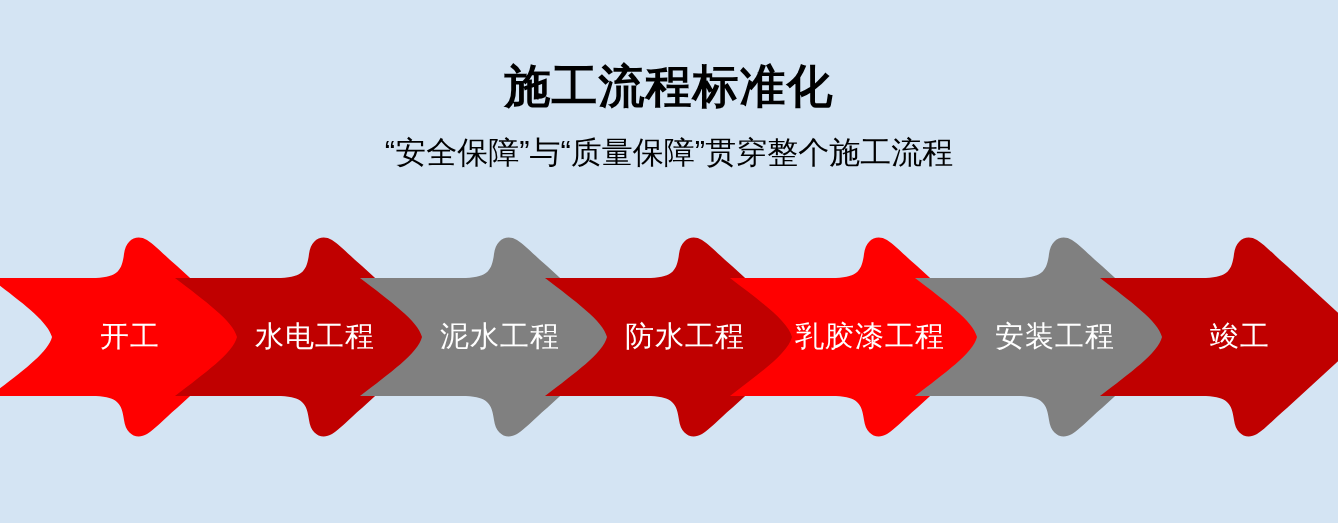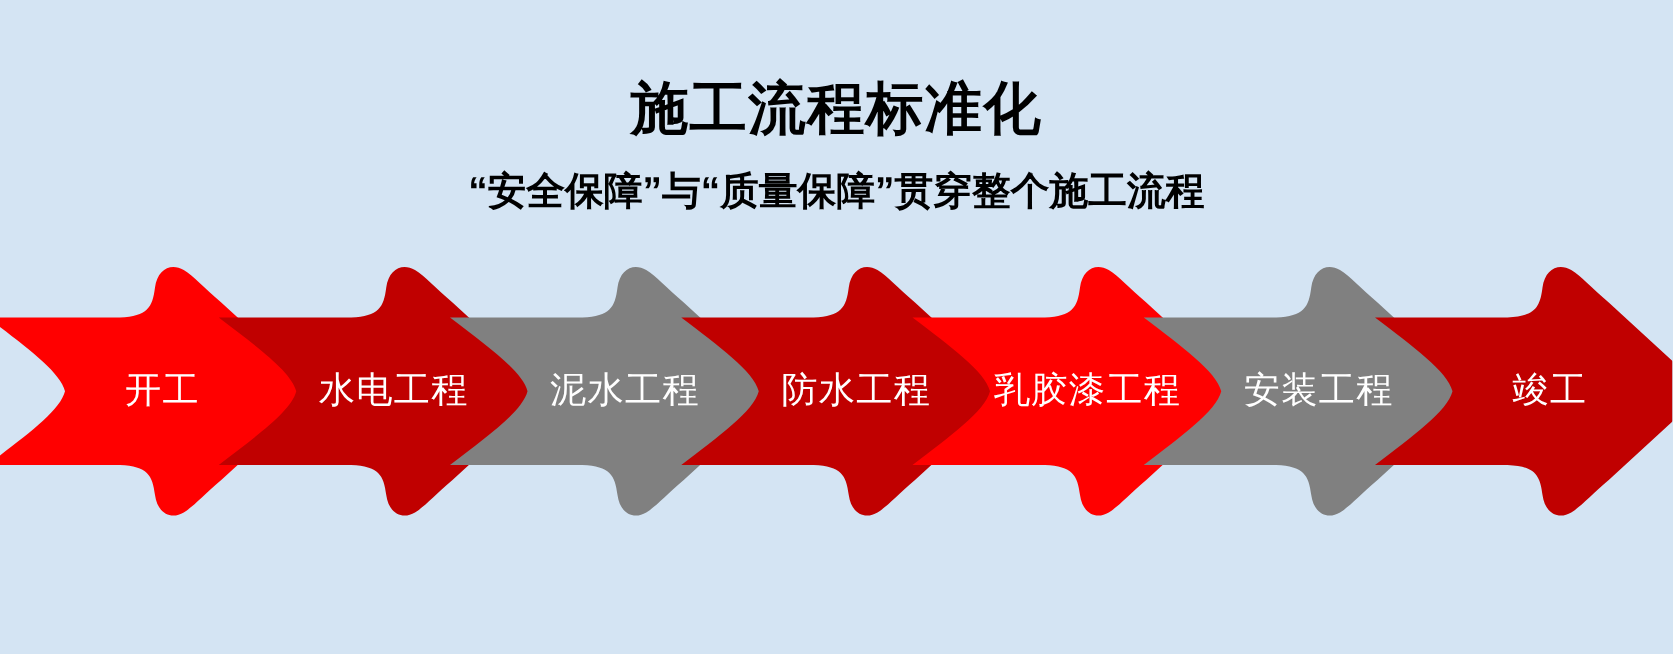--- a/index.html
+++ b/index.html
@@ -35,30 +35,30 @@
     line-height: 1.05;
     white-space: nowrap;
   }
   #subtitle {
     position: absolute;
     left: 0;
     top: 136px;
     width: 1338px;
     text-align: center;
     font-size: 31px;
-    font-weight: bold;
+    font-weight: normal;
     color: #000000;
     letter-spacing: 0px;
     line-height: 1.1;
     white-space: nowrap;
   }
   #flow {
     position: absolute;
     left: 0;
-    top: 197px;
+    top: 221px;
     width: 1338px;
     height: 230px;
   }
   #flow svg {
     display: block;
     width: 1338px;
     height: 230px;
   }
   .step-label {
     fill: #ffffff;

